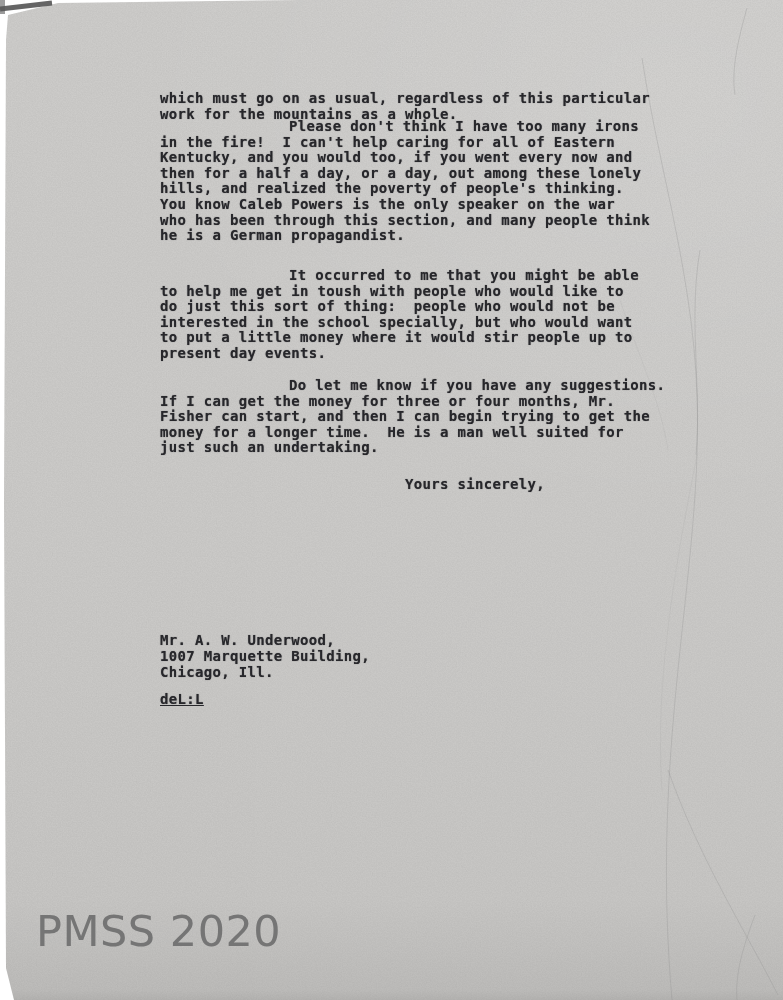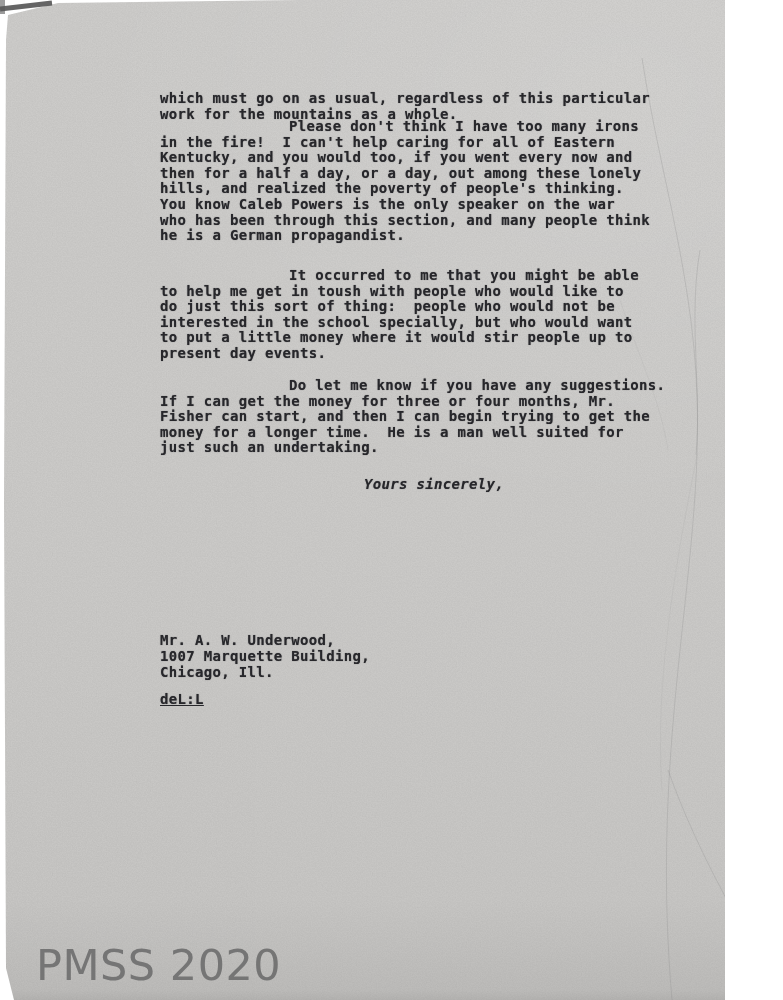--- a/index.html
+++ b/index.html
@@ -1,18 +1,18 @@
 <!DOCTYPE html>
 <html><head>
 <meta charset="utf-8">
 <style>
   html,body{margin:0;padding:0;background:#ffffff;}
   .scan{
     position:relative;
-    width:725px;height:1000px;
+    width:783px;height:1000px;
     background:#ffffff;
     overflow:hidden;
     font-family:"DejaVu Sans Mono", monospace;
   }
   
   .paper{
     position:absolute;inset:0;
     background:
       radial-gradient(ellipse 900px 700px at 85% 10%, rgba(255,255,255,0.10), rgba(255,255,255,0) 60%),
       linear-gradient(180deg,#cccbc9 0%, #cac9c7 55%, #c6c5c3 90%, #bcbbb9 99%, #b3b2b0 100%);
@@ -28,26 +28,26 @@
     letter-spacing:0.32px;
     color:#27272b;
     white-space:pre;
     text-shadow:0 0 1px rgba(25,25,30,0.55);
   }
   .indent{text-indent:129px;}
   .p1{top:91px;}
   .p2{top:119px;}
   .p3{top:268px;}
   .p4{top:378px;}
-  .closing{top:477px;left:364px;font-style:italic;}
+  .closing{top:477px;left:405px;}
   .address{top:632px;line-height:16px;}
   .initials{top:692px;text-decoration:underline;}
   
   .watermark{
-    position:absolute;left:36px;top:940px;
+    position:absolute;left:36px;top:906px;
     font-family:"DejaVu Sans", sans-serif;
     font-size:43px;font-weight:400;
     color:#6f6f6f;opacity:0.92;
     letter-spacing:0.5px;
   }
   
   svg.corner{position:absolute;left:0;top:0;pointer-events:none;}
 </style>
 </head>
 <body>

